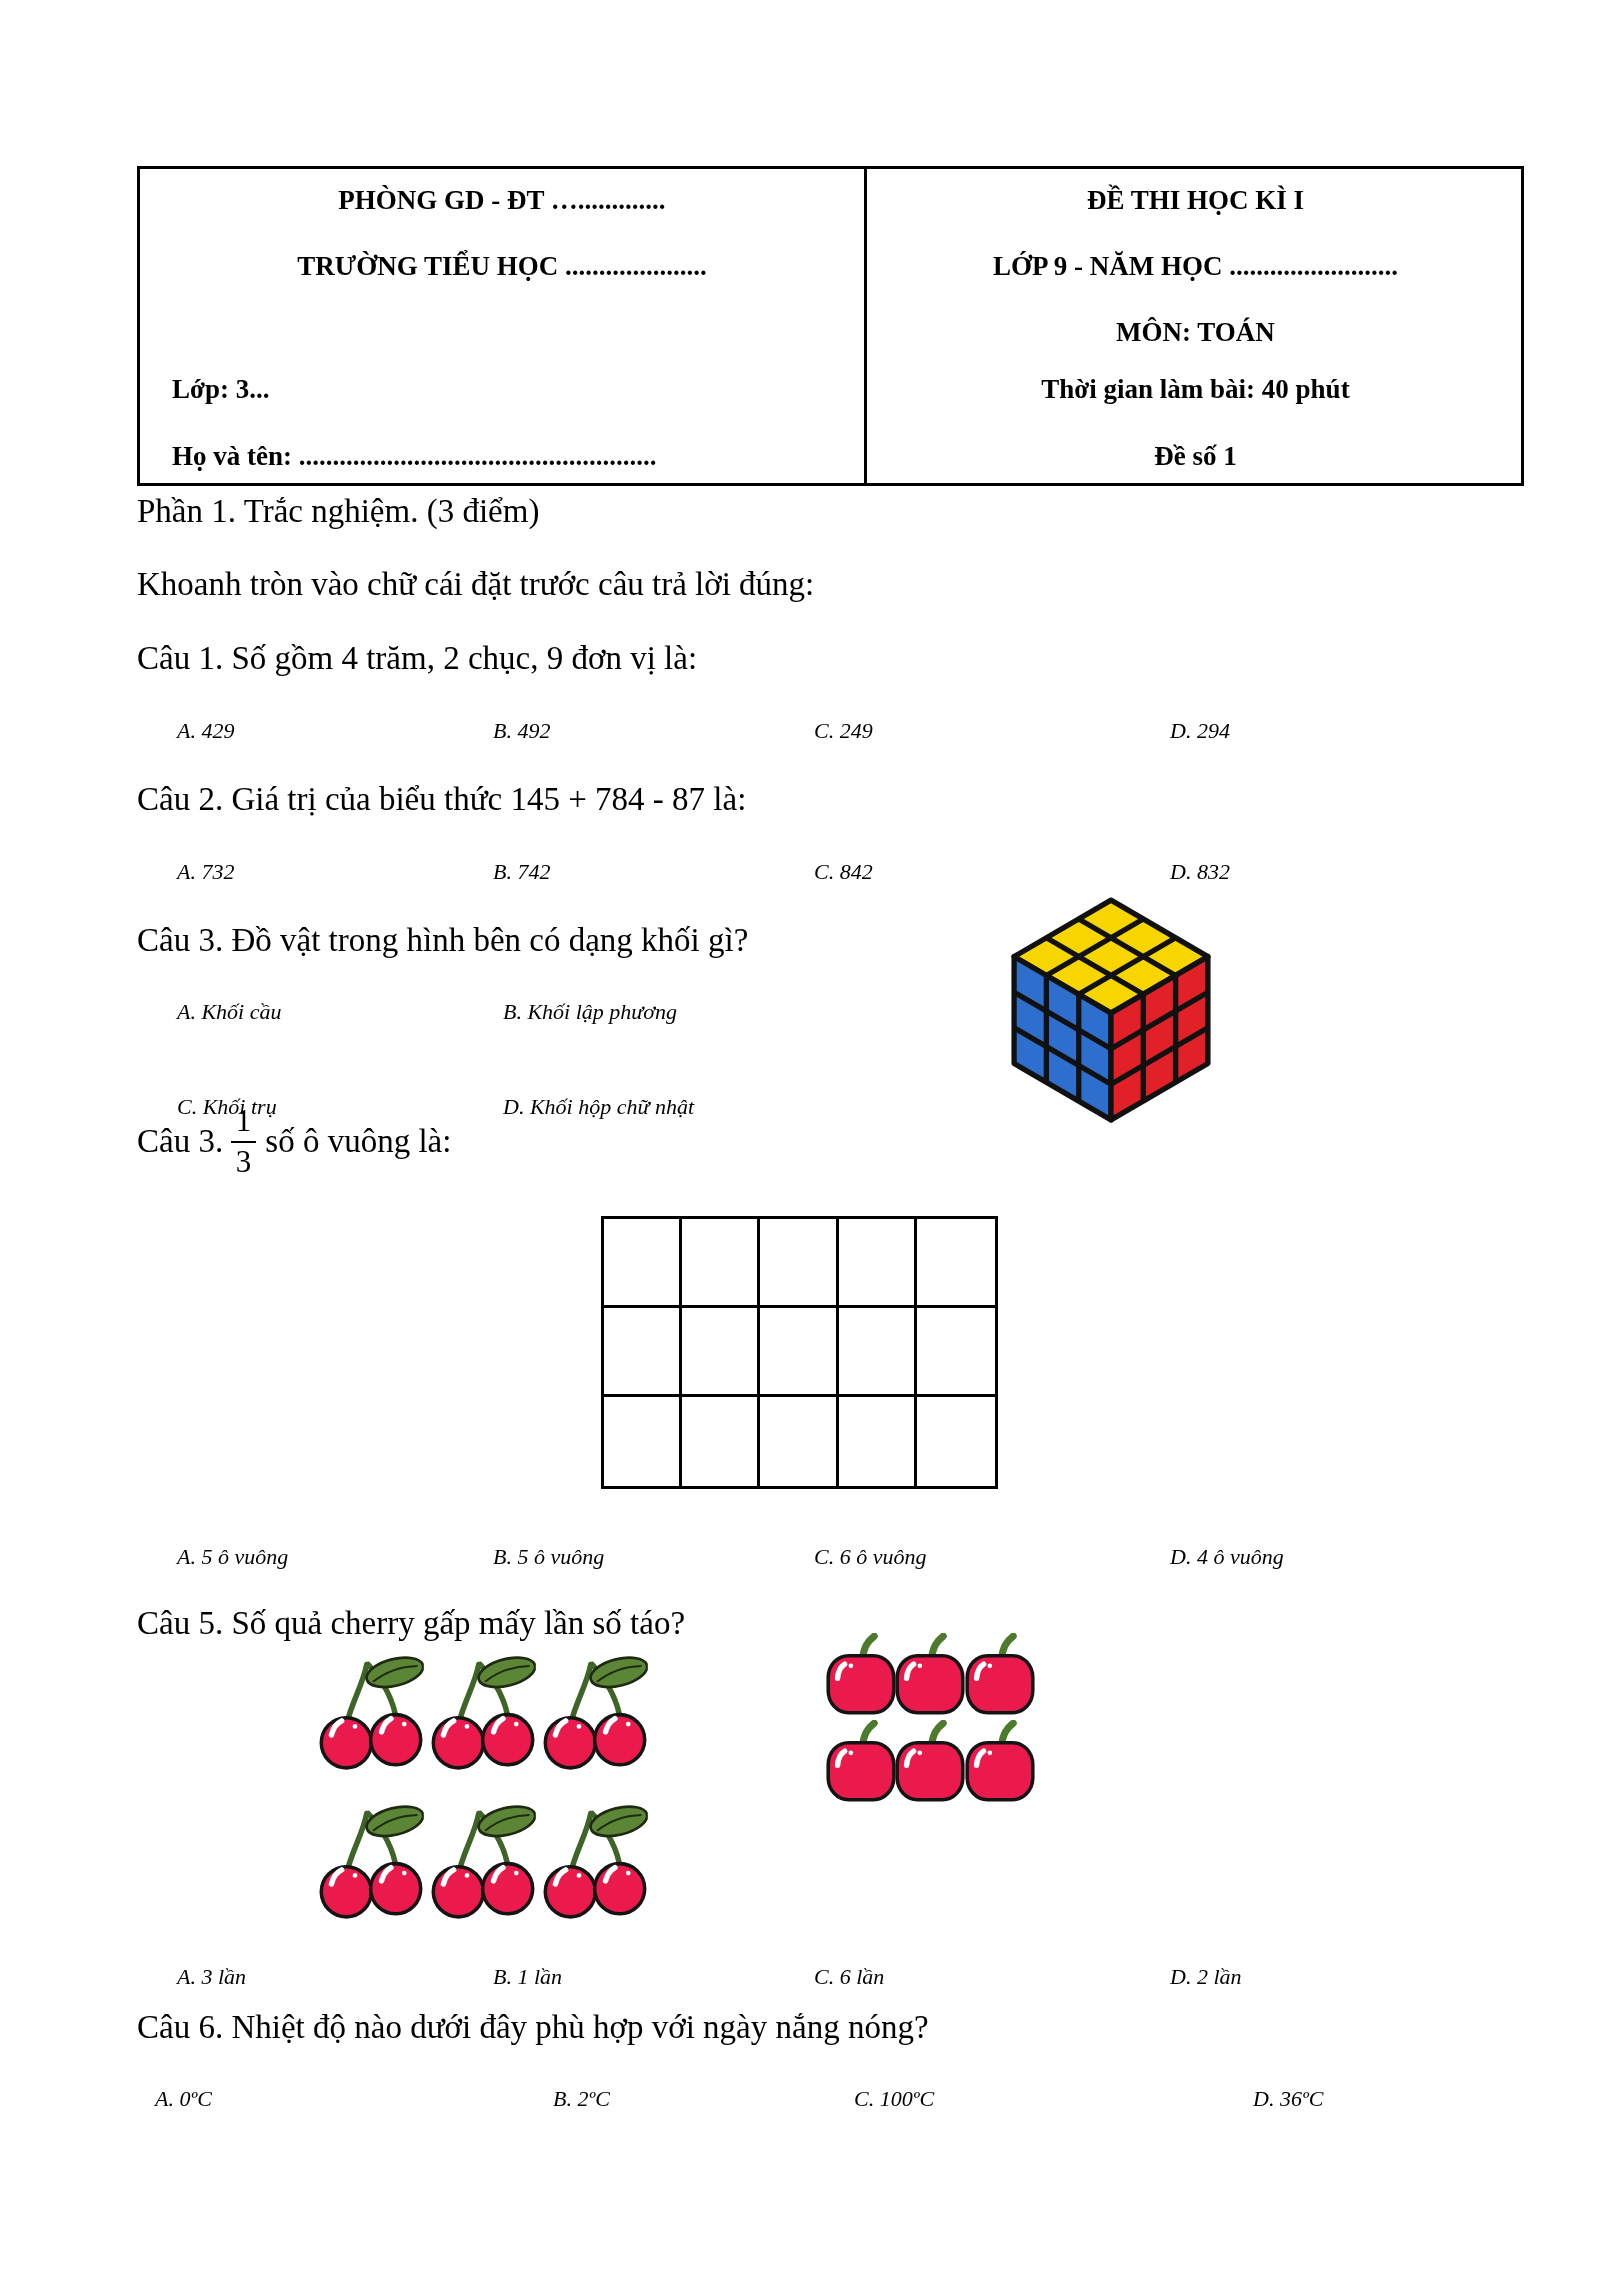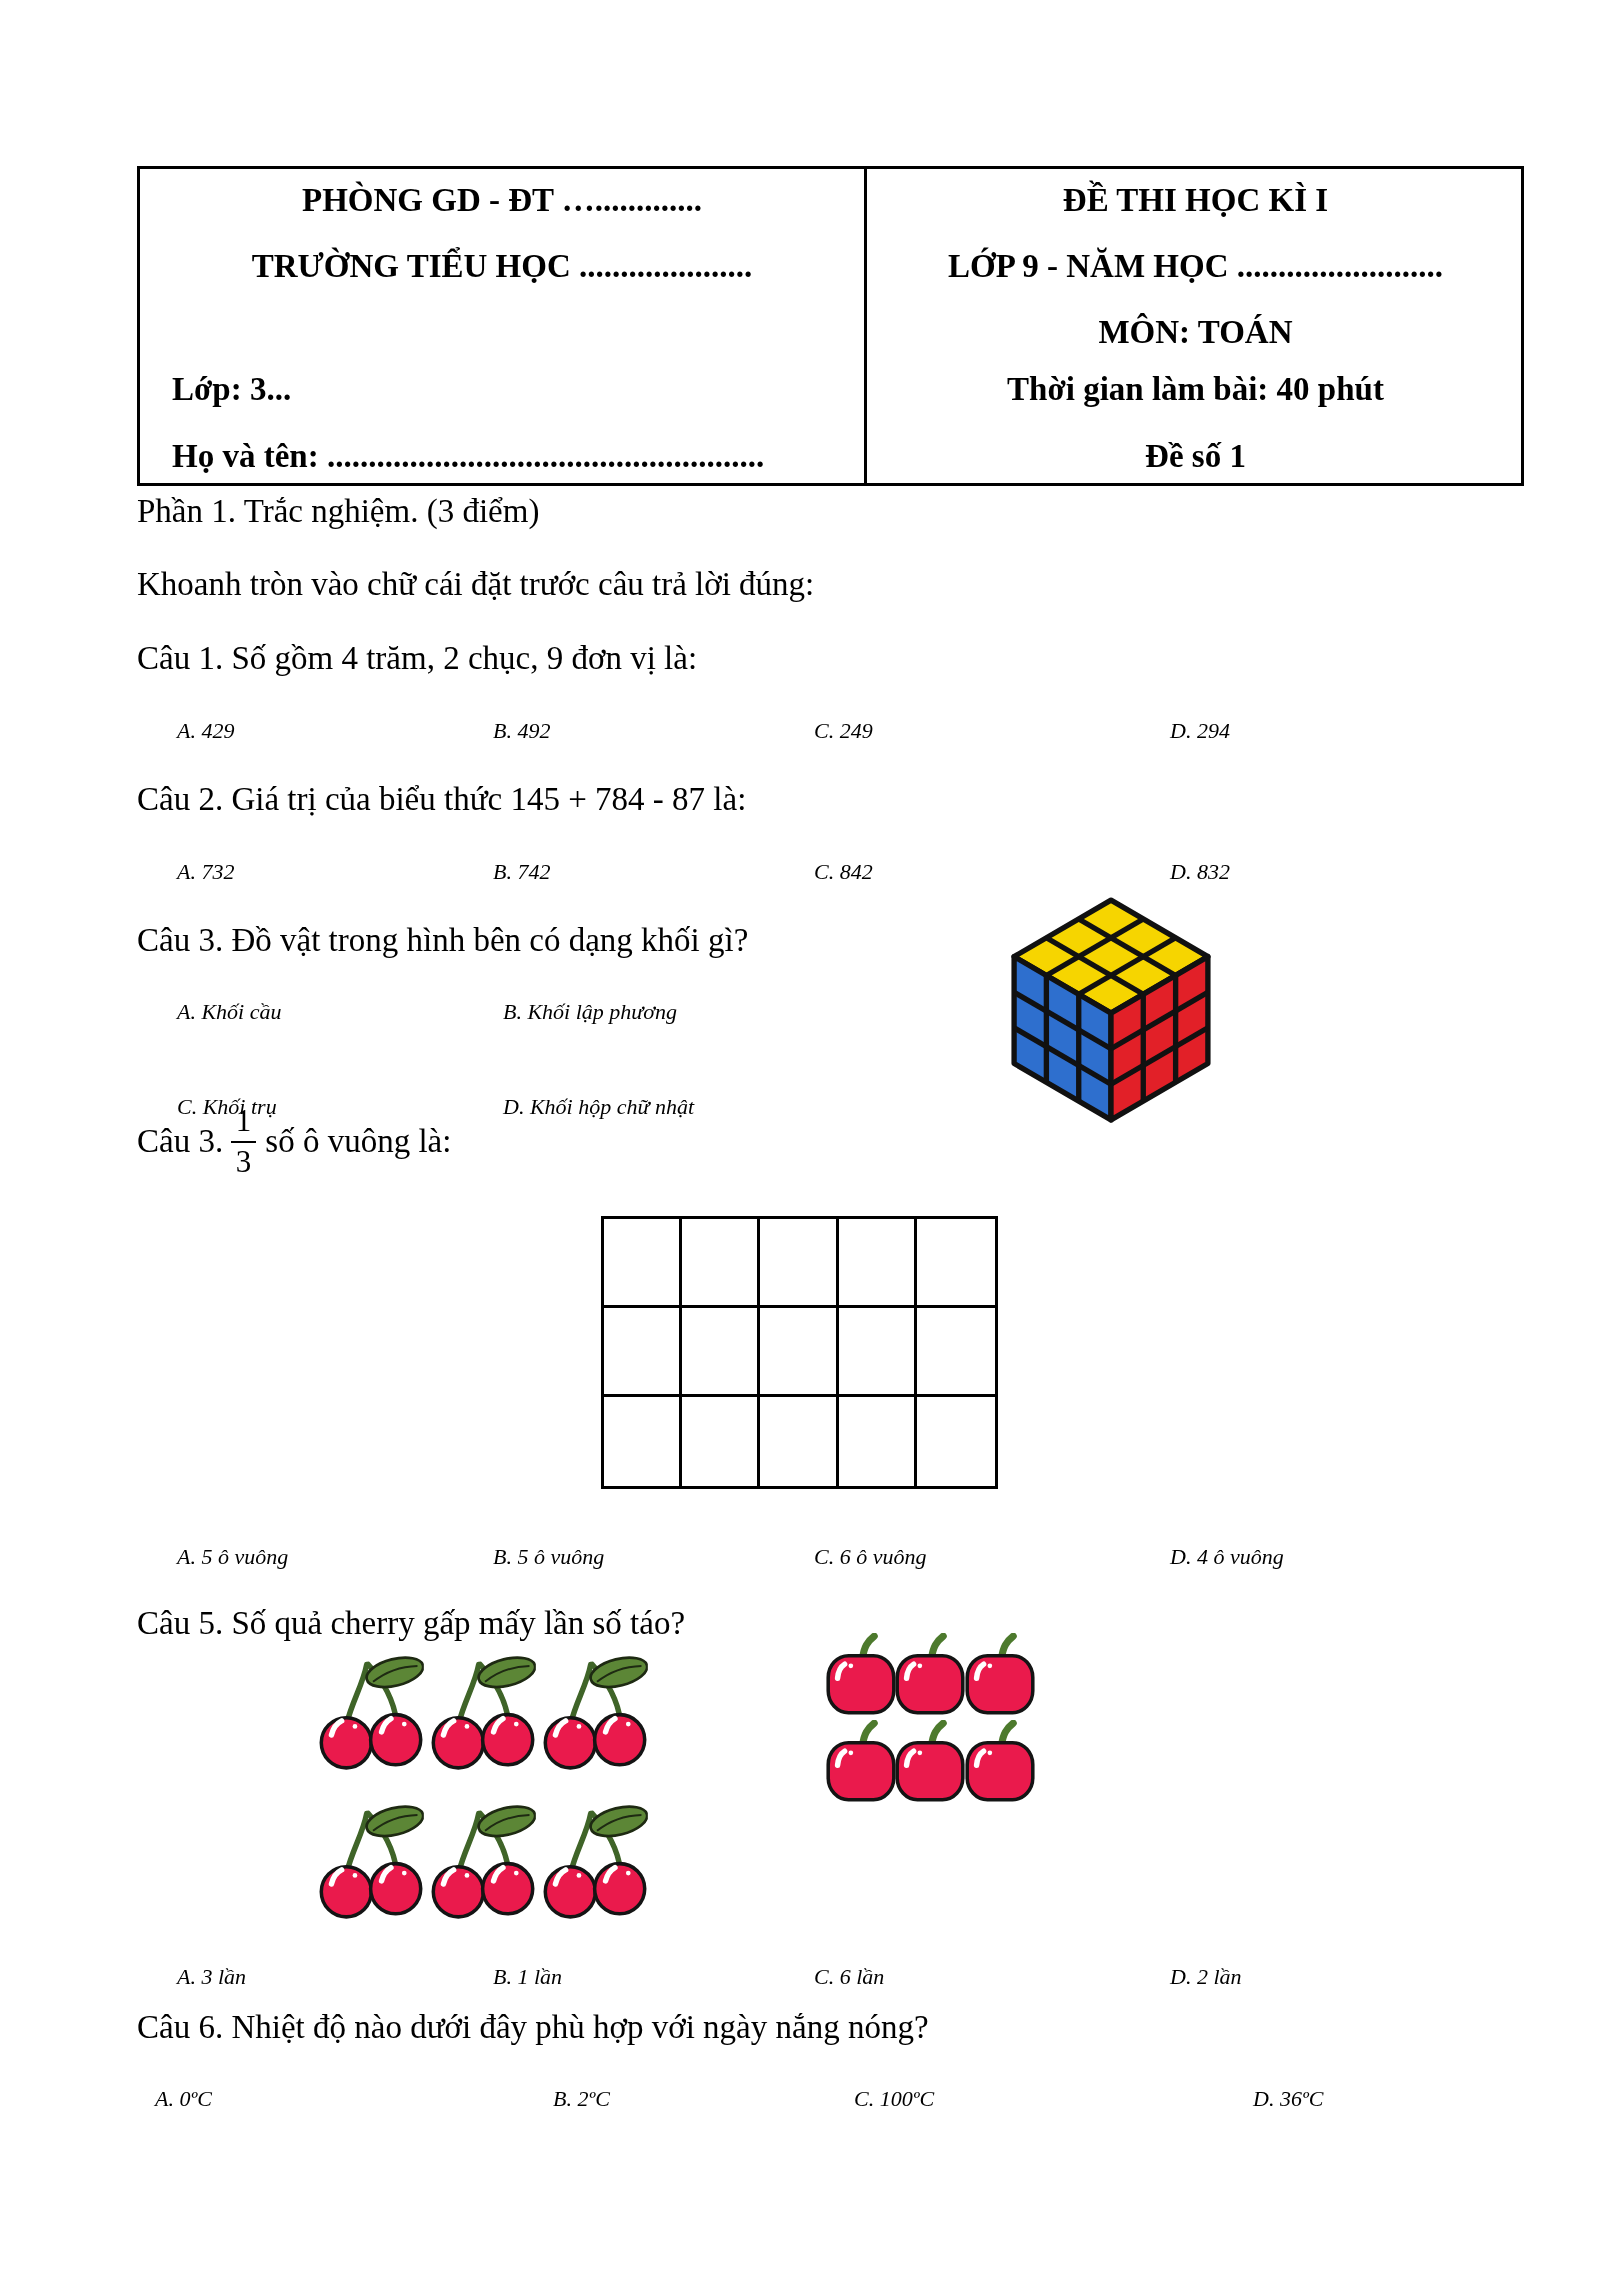--- a/index.html
+++ b/index.html
@@ -13,21 +13,21 @@
   }
   .line{position:absolute;font-size:33px;line-height:47px;white-space:nowrap;}
   .b{font-weight:normal;text-align:right;}
   .i{}
 
   
   .hdr{position:absolute;left:137px;top:166px;width:1381px;height:314px;border:3.1px solid #000;}
   .hdr-cell{position:absolute;top:0;height:100%;}
   .hdr-left{left:0;width:724px;}
   .hdr-right{left:724px;width:657px;border-left:3.1px solid #000;}
-  .hdr .hline{position:absolute;width:100%;font-size:33px;line-height:47px;font-weight:bold;text-align:center;white-space:nowrap;}
+  .hdr .hline{position:absolute;width:100%;font-size:27px;line-height:47px;font-weight:bold;text-align:center;white-space:nowrap;}
   .hdr .hline.left-align{text-align:left;padding-left:32px;box-sizing:border-box;}
   .ht1{top:7.9px}.ht2{top:74px}.ht3{top:140px}.ht4{top:197px}.ht5{top:264px}
 
   
   .opts{position:absolute;left:0;top:0;width:100%;height:47px;}
   .opts span{position:absolute;font-size:22px;line-height:47px;white-space:nowrap;font-style:italic;}
   .opts-std .o1{left:177px}.opts-std .o2{left:493px}.opts-std .o3{left:814px}.opts-std .o4{left:1170px}
   .opts-2col .o1{left:177px}.opts-2col .o2{left:503px}
   .opts-q6 .o1{left:155px}.opts-q6 .o2{left:553px}.opts-q6 .o3{left:854px}.opts-q6 .o4{left:1253px}
 

